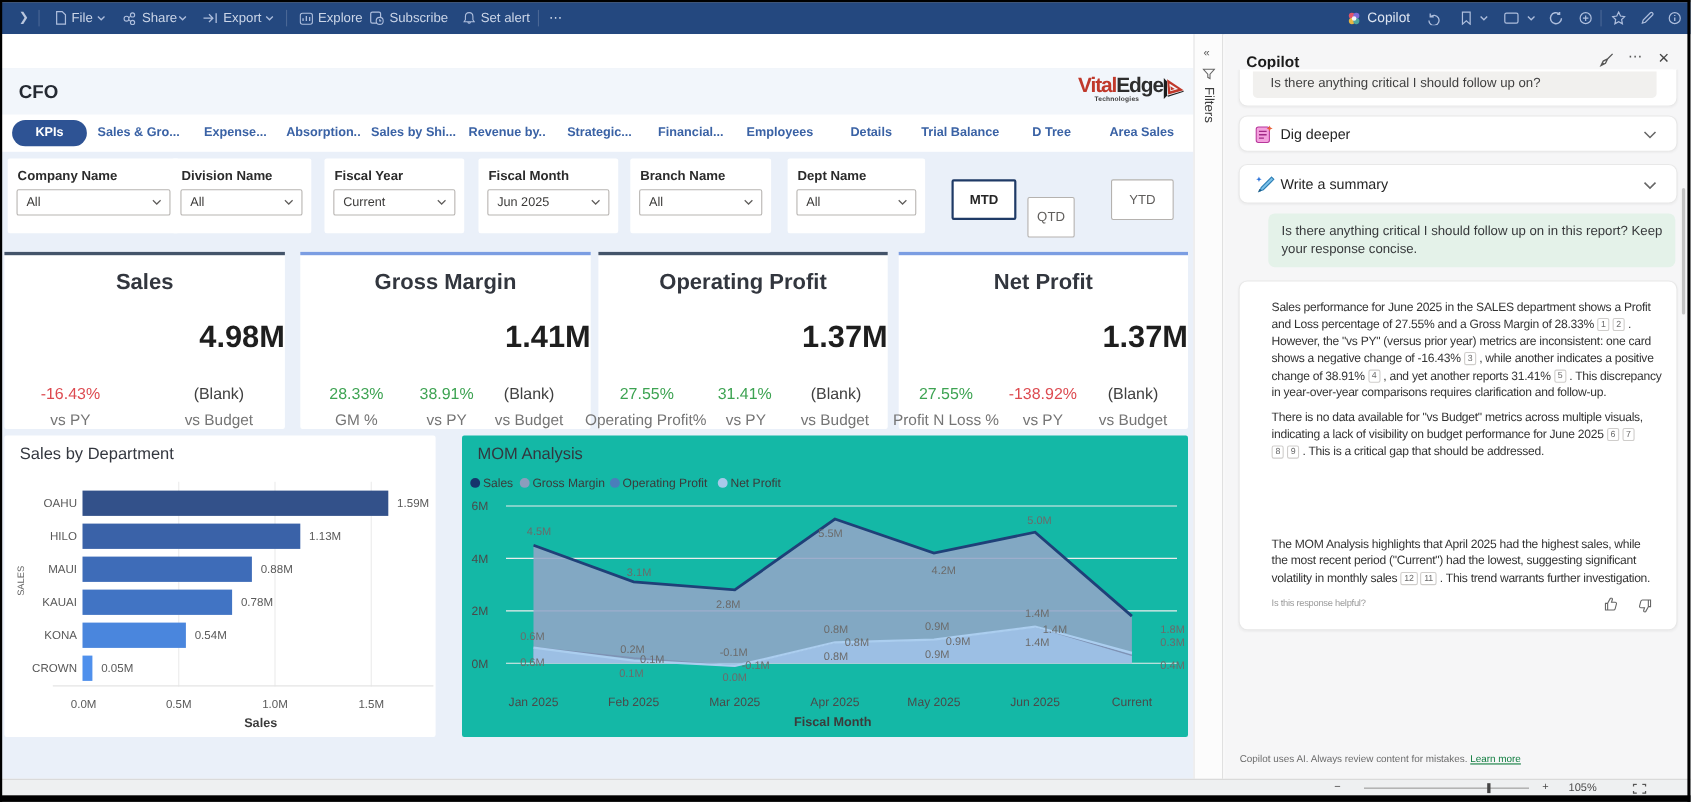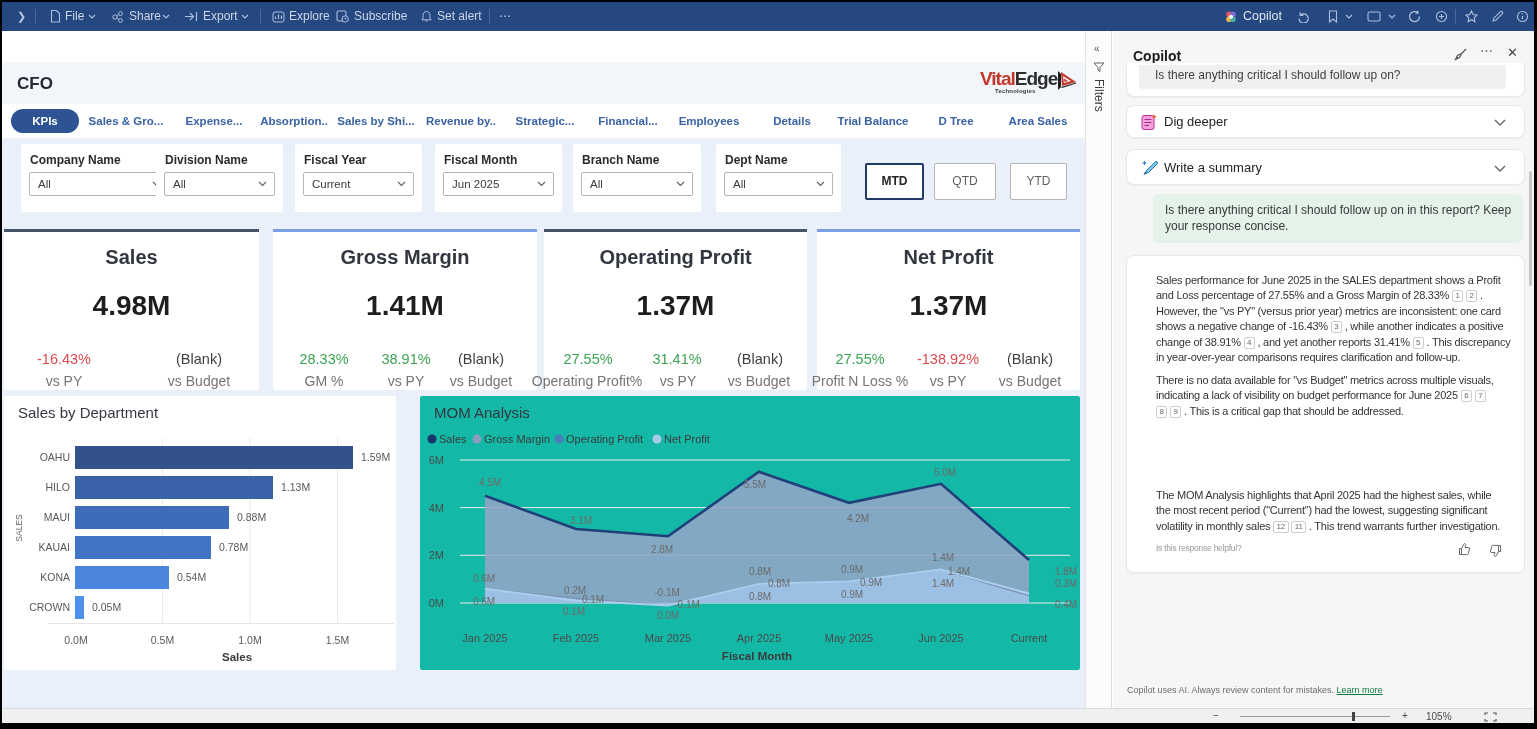--- a/index.html
+++ b/index.html
@@ -26,21 +26,21 @@
 .fcard { position:absolute; top:144px; height:68px; background:#ffffff; border-radius:2px; }
 .fcard .lb { position:absolute; left:9px; top:9px; font-size:12px; font-weight:bold; color:#2b2b2b; }
 .fcard .dd { position:absolute; left:8px; right:8px; top:28px; height:24px; border:1px solid #b8b5b2; border-radius:2px; font-size:11.5px; color:#3b3a39; line-height:22px; padding-left:8px; background:#fff; }
 .fcard .dd svg { position:absolute; right:7px; top:8px; }
 .tbtn { position:absolute; top:163px; height:37px; background:#fff; text-align:center; font-size:12px; border-radius:2px; }
 
 
 .kcard { position:absolute; top:229px; height:161px; background:#ffffff; border-radius:2px; }
 .kcard .bt { position:absolute; left:0; top:0; right:0; height:3px; }
 .kcard .ttl { position:absolute; left:0; right:0; top:17px; text-align:center; font-size:20px; font-weight:bold; color:#32363e; }
-.kcard .val { position:absolute; left:0; right:0; top:61px; text-align:center; font-size:28px; font-weight:bold; color:#1e1e1e; }
+.kcard .val { position:absolute; left:0; right:0; top:61px; text-align:right; font-size:28px; font-weight:bold; color:#1e1e1e; }
 .kv { position:absolute; top:122px; transform:translateX(-50%); font-size:14.5px; white-space:nowrap; }
 .kl { position:absolute; top:144px; transform:translateX(-50%); font-size:14px; color:#757575; white-space:nowrap; }
 .red { color:#dd4a50; } .grn { color:#3da352; } .blk { color:#404040; }
 
 
 #chart1 { left:4px; top:396px; width:392px; height:274px; background:#fff; border-radius:2px; }
 #chart2 { left:420px; top:396px; width:660px; height:274px; background:#14b8a6; border-radius:2px; }
 .ctitle { position:absolute; left:14px; top:8px; font-size:15px; color:#33373f; }
 
 
@@ -181,21 +181,21 @@
   <div class="tab" style="left:461px;">Revenue by..</div>
   <div class="tab" style="left:545px;">Strategic...</div>
   <div class="tab" style="left:628px;">Financial...</div>
   <div class="tab" style="left:709px;">Employees</div>
   <div class="tab" style="left:792px;">Details</div>
   <div class="tab" style="left:873px;">Trial Balance</div>
   <div class="tab" style="left:956px;">D Tree</div>
   <div class="tab" style="left:1038px;">Area Sales</div>
 </div>
 
-<div class="fcard abs" style="left:21px;width:156px;">
+<div class="fcard abs" style="left:7px;width:156px;">
     <div class="lb">Company Name</div>
     <div class="dd">All<svg width="9" height="6" viewBox="0 0 9 6">
         <polyline points="1,1 4.5,4.5 8,1" fill="none" stroke="#605e5c" stroke-width="1.1"></polyline>
       </svg></div>
   </div>
 <div class="fcard abs" style="left:156px;width:127px;">
     <div class="lb">Division Name</div>
     <div class="dd">All<svg width="9" height="6" viewBox="0 0 9 6">
         <polyline points="1,1 4.5,4.5 8,1" fill="none" stroke="#605e5c" stroke-width="1.1"></polyline>
       </svg></div>
@@ -218,21 +218,21 @@
         <polyline points="1,1 4.5,4.5 8,1" fill="none" stroke="#605e5c" stroke-width="1.1"></polyline>
       </svg></div>
   </div>
 <div class="fcard abs" style="left:716px;width:125px;">
     <div class="lb">Dept Name</div>
     <div class="dd">All<svg width="9" height="6" viewBox="0 0 9 6">
         <polyline points="1,1 4.5,4.5 8,1" fill="none" stroke="#605e5c" stroke-width="1.1"></polyline>
       </svg></div>
   </div>
 <div class="tbtn abs" style="left:865px;width:59px;border:2px solid #1f3a66;font-weight:bold;color:#252525;line-height:33px;">MTD</div>
-<div class="tbtn abs" style="left:934px;width:62px;border:1px solid #b5b2af;color:#605e5c;line-height:35px;">QTD</div>
+<div class="tbtn abs" style="left:934px;width:43px;border:1px solid #b5b2af;color:#605e5c;line-height:35px;margin-top:16px;">QTD</div>
 <div class="tbtn abs" style="left:1010px;width:57px;border:1px solid #b5b2af;color:#605e5c;line-height:35px;">YTD</div>
 
 <div class="kcard abs" style="left:4px;width:255px;">
   <div class="bt" style="background:#44546a;"></div>
   <div class="ttl">Sales</div>
     <div class="val">4.98M</div>
   <div class="kv red" style="left:60px;text-align:right;">-16.43%</div>
     <div class="kv blk" style="left:195px;">(Blank)</div>
   <div class="kl" style="left:60px;">vs PY</div>
     <div class="kl" style="left:195px;">vs Budget</div>

